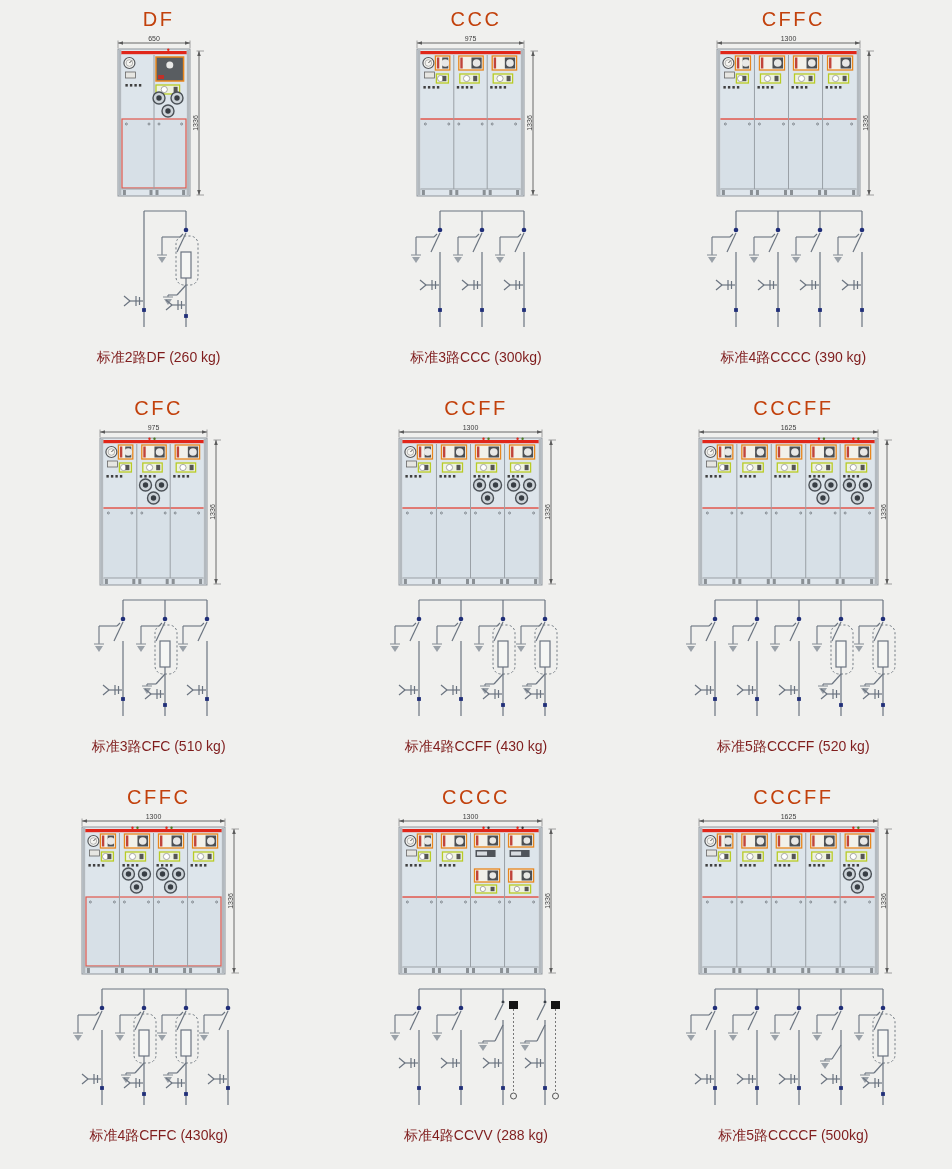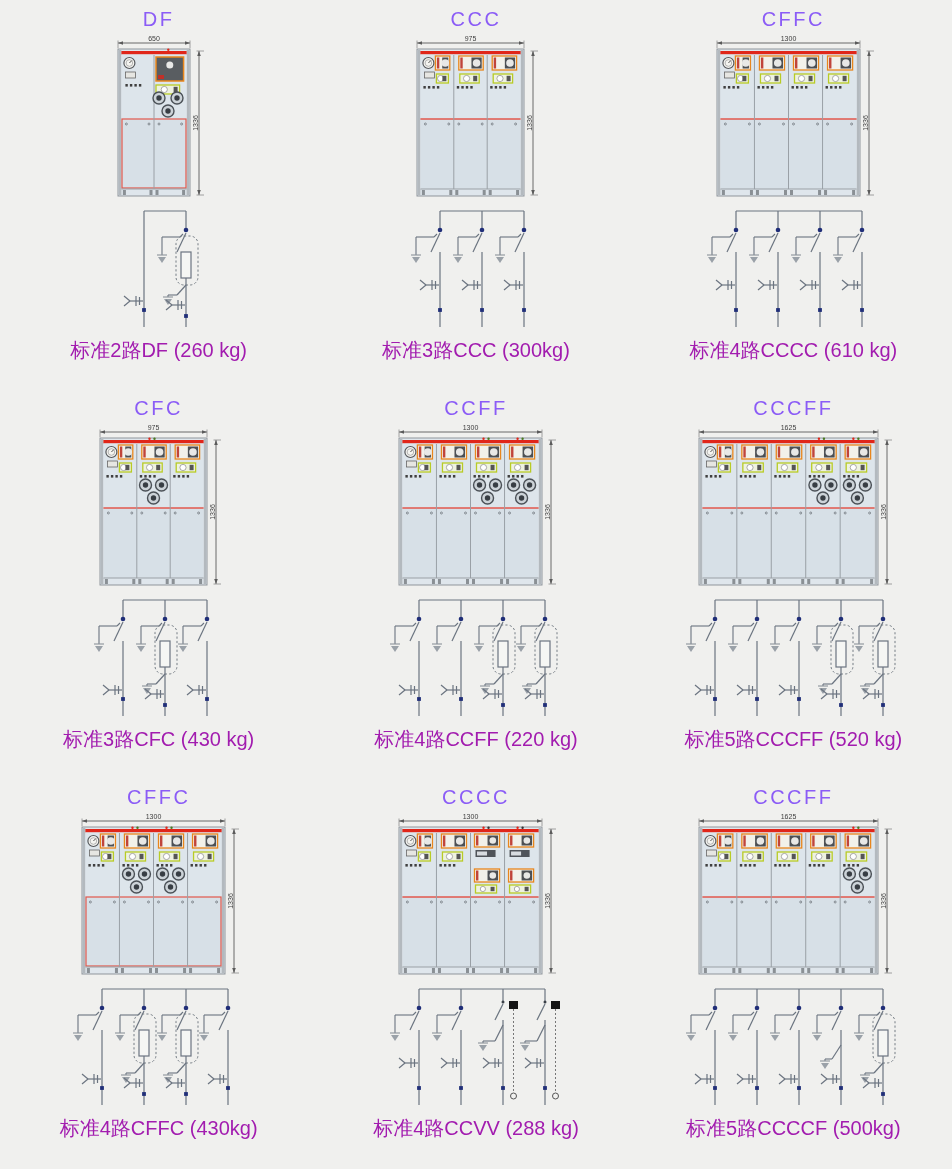--- a/index.html
+++ b/index.html
@@ -11,24 +11,24 @@
   }
   .grid {
     display:grid;
     grid-template-columns:repeat(3, 1fr);
     grid-template-rows:repeat(3, 389px);
     width:952px;
     padding-top:3px;
   }
   .panel { display:flex; flex-direction:column; align-items:center; padding-top:3px; }
   .title {
-    font-size:20px; letter-spacing:2.5px; color:#8b5cf6; font-weight:500;
+    font-size:20px; letter-spacing:2.5px; color:#c2410c; font-weight:500;
     height:26px; line-height:26px; margin-bottom:1px;
   }
-  .caption { font-size:20px; color:#a21caf; margin-top:0px; }
+  .caption { font-size:14px; color:#7f1d1d; margin-top:12px; }
   svg { display:block; }
 </style>
 </head>
 <body>
 
 <div class="grid">
     <div class="panel">
       <div class="title">DF</div>
       <svg width="108" height="170">
         <g>
@@ -456,21 +456,21 @@
           <polygon points="134,54 142,54 138,60" fill="#9aa1a8"></polygon>
           <line x1="162" y1="49" x2="162" y2="124" stroke="#6b7480" stroke-width="1.2" fill="none"></line>
           <line x1="142" y1="77" x2="148" y2="82" stroke="#6b7480" stroke-width="1.2" fill="none"></line>
           <line x1="142" y1="87" x2="148" y2="82" stroke="#6b7480" stroke-width="1.2" fill="none"></line>
           <line x1="148" y1="82" x2="161" y2="82" stroke="#6b7480" stroke-width="1.2" fill="none"></line>
           <line x1="154" y1="77" x2="154" y2="87" stroke="#6b7480" stroke-width="1.2" fill="none"></line>
           <line x1="157.5" y1="78" x2="157.5" y2="86" stroke="#6b7480" stroke-width="1.2" fill="none"></line>
           <rect x="160.1" y="105.1" width="3.8" height="3.8" fill="#202e78"></rect>
         </g>
       </svg>
-      <div class="caption">标准4路CCCC (610 kg)</div>
+      <div class="caption">标准4路CCCC (390 kg)</div>
     </div>
     <div class="panel">
       <div class="title">CFC</div>
       <svg width="143" height="170">
         <g>
           <line x1="13" y1="10" x2="120" y2="10" stroke="#5a5a5a" stroke-width="0.9" fill="none"></line>
           <polygon points="13,10 18,8.2 18,11.8" fill="#5a5a5a"></polygon>
           <polygon points="120,10 115,8.2 115,11.8" fill="#5a5a5a"></polygon>
           <line x1="13" y1="7.5" x2="13" y2="15" stroke="#8a8a8a" stroke-width="0.8" fill="none"></line>
           <line x1="120" y1="7.5" x2="120" y2="15" stroke="#8a8a8a" stroke-width="0.8" fill="none"></line>
@@ -620,21 +620,21 @@
           <polygon points="92,54 100,54 96,60" fill="#9aa1a8"></polygon>
           <line x1="120" y1="49" x2="120" y2="124" stroke="#6b7480" stroke-width="1.2" fill="none"></line>
           <line x1="100" y1="93" x2="106" y2="98" stroke="#6b7480" stroke-width="1.2" fill="none"></line>
           <line x1="100" y1="103" x2="106" y2="98" stroke="#6b7480" stroke-width="1.2" fill="none"></line>
           <line x1="106" y1="98" x2="119" y2="98" stroke="#6b7480" stroke-width="1.2" fill="none"></line>
           <line x1="112" y1="93" x2="112" y2="103" stroke="#6b7480" stroke-width="1.2" fill="none"></line>
           <line x1="115.5" y1="94" x2="115.5" y2="102" stroke="#6b7480" stroke-width="1.2" fill="none"></line>
           <rect x="118.1" y="105.1" width="3.8" height="3.8" fill="#202e78"></rect>
         </g>
       </svg>
-      <div class="caption">标准3路CFC (430 kg)</div>
+      <div class="caption">标准3路CFC (510 kg)</div>
     </div>
     <div class="panel">
       <div class="title">CCFF</div>
       <svg width="179" height="170">
         <g>
           <line x1="13" y1="10" x2="156" y2="10" stroke="#5a5a5a" stroke-width="0.9" fill="none"></line>
           <polygon points="13,10 18,8.2 18,11.8" fill="#5a5a5a"></polygon>
           <polygon points="156,10 151,8.2 151,11.8" fill="#5a5a5a"></polygon>
           <line x1="13" y1="7.5" x2="13" y2="15" stroke="#8a8a8a" stroke-width="0.8" fill="none"></line>
           <line x1="156" y1="7.5" x2="156" y2="15" stroke="#8a8a8a" stroke-width="0.8" fill="none"></line>
@@ -836,21 +836,21 @@
           <line x1="139" y1="94" x2="149" y2="94" stroke="#8d949b" stroke-width="1.1" fill="none"></line>
           <polygon points="140,96 148,96 144,102" fill="#9aa1a8"></polygon>
           <line x1="142" y1="97" x2="148" y2="102" stroke="#6b7480" stroke-width="1.2" fill="none"></line>
           <line x1="142" y1="107" x2="148" y2="102" stroke="#6b7480" stroke-width="1.2" fill="none"></line>
           <line x1="148" y1="102" x2="161" y2="102" stroke="#6b7480" stroke-width="1.2" fill="none"></line>
           <line x1="154" y1="97" x2="154" y2="107" stroke="#6b7480" stroke-width="1.2" fill="none"></line>
           <line x1="157.5" y1="98" x2="157.5" y2="106" stroke="#6b7480" stroke-width="1.2" fill="none"></line>
           <rect x="160.1" y="111.1" width="3.8" height="3.8" fill="#202e78"></rect>
         </g>
       </svg>
-      <div class="caption">标准4路CCFF (220 kg)</div>
+      <div class="caption">标准4路CCFF (430 kg)</div>
     </div>
     <div class="panel">
       <div class="title">CCCFF</div>
       <svg width="215" height="170">
         <g>
           <line x1="13" y1="10" x2="192" y2="10" stroke="#5a5a5a" stroke-width="0.9" fill="none"></line>
           <polygon points="13,10 18,8.2 18,11.8" fill="#5a5a5a"></polygon>
           <polygon points="192,10 187,8.2 187,11.8" fill="#5a5a5a"></polygon>
           <line x1="13" y1="7.5" x2="13" y2="15" stroke="#8a8a8a" stroke-width="0.8" fill="none"></line>
           <line x1="192" y1="7.5" x2="192" y2="15" stroke="#8a8a8a" stroke-width="0.8" fill="none"></line>

